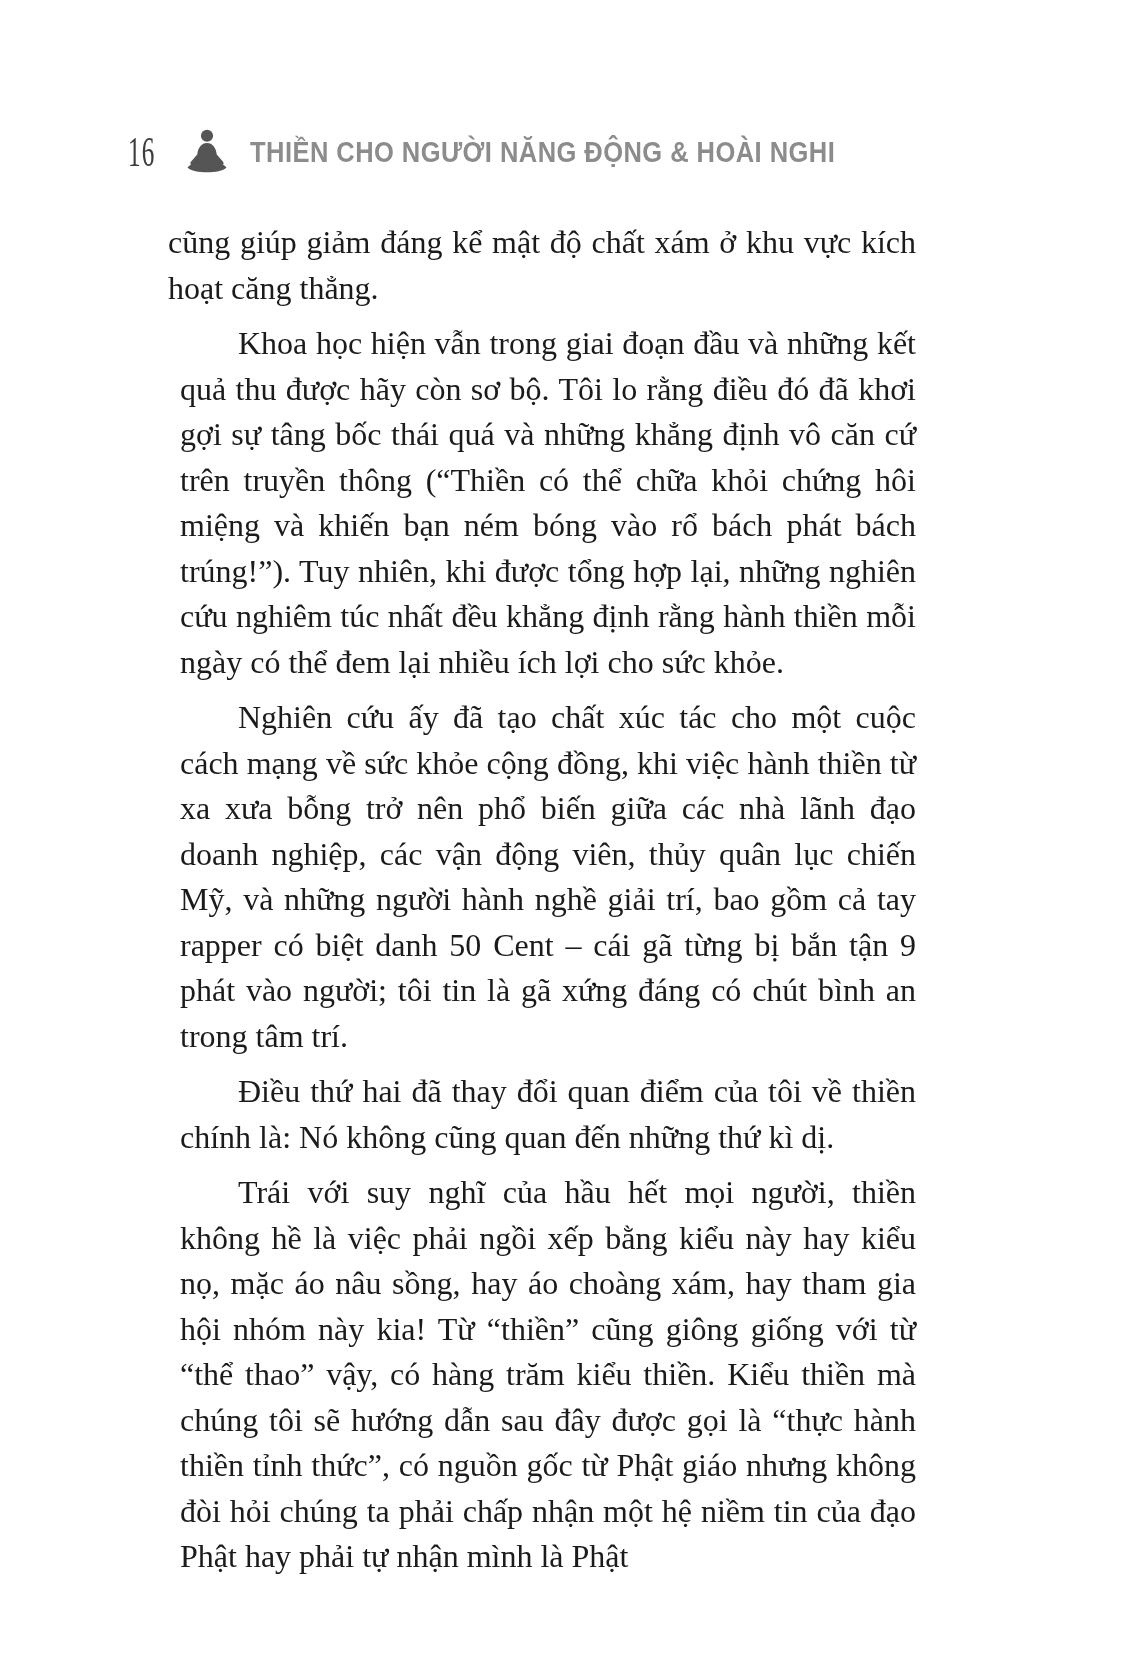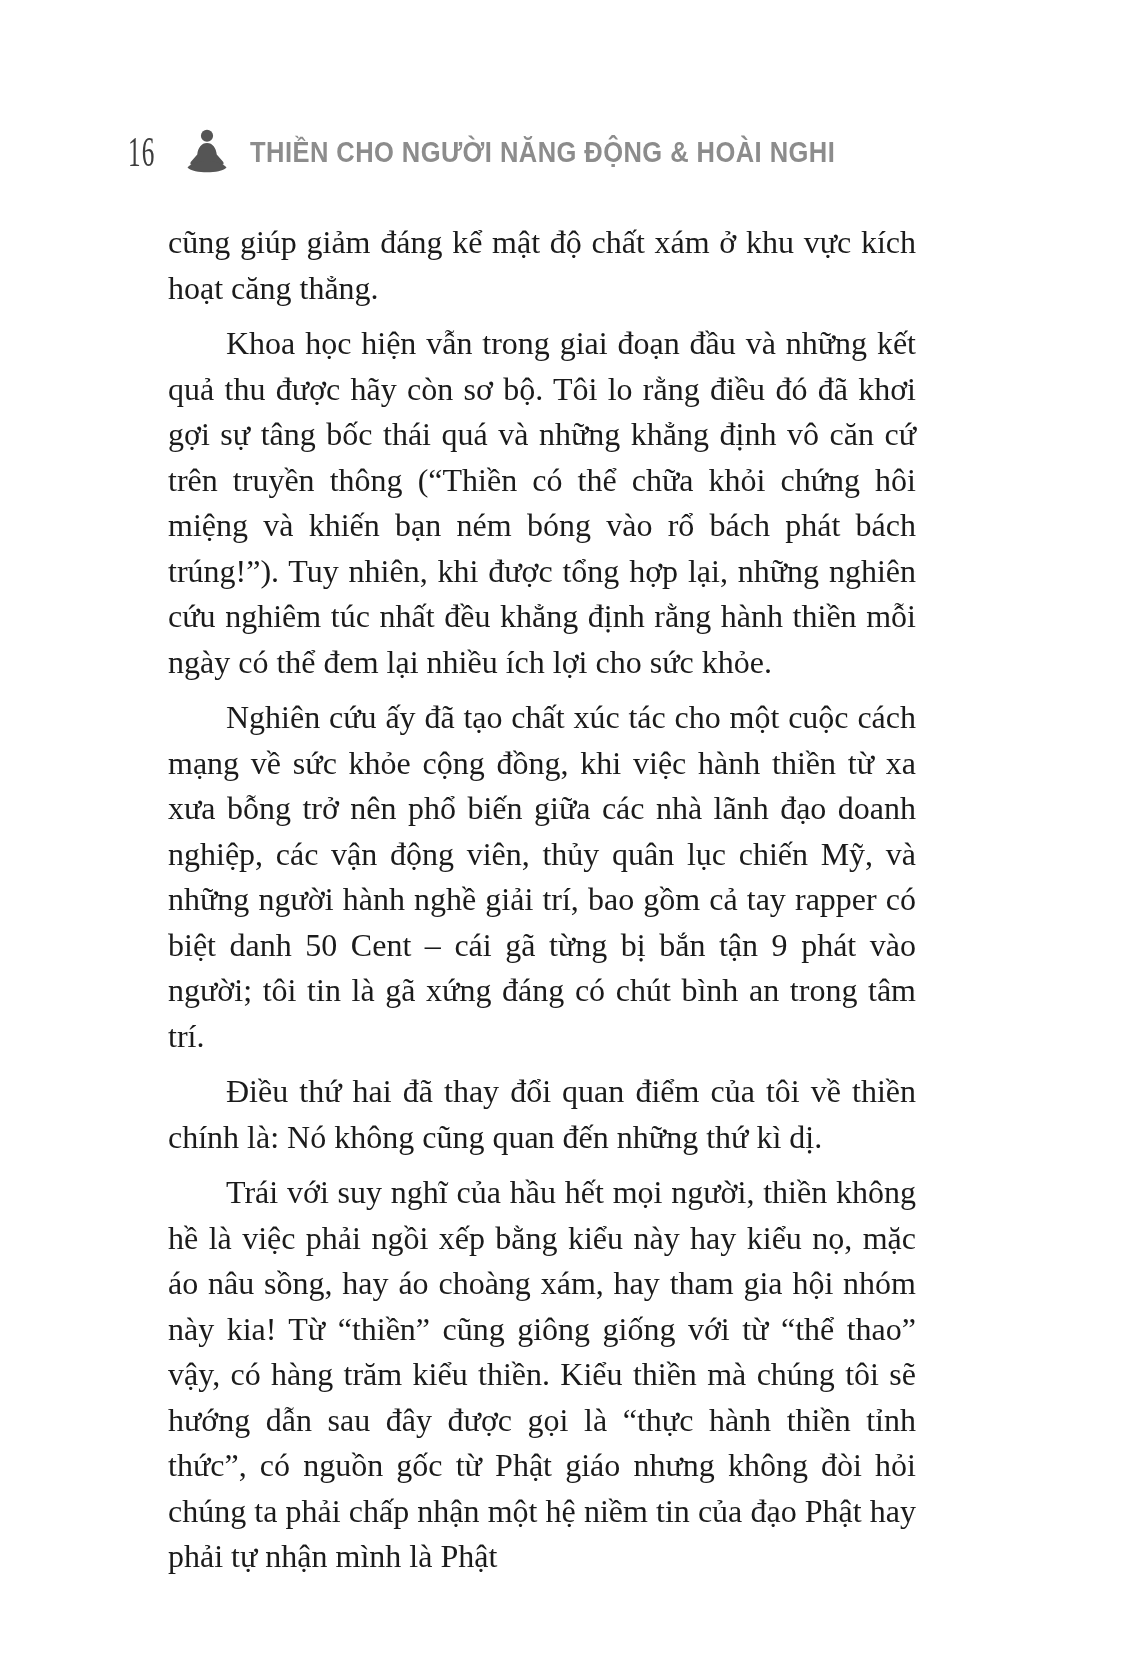--- a/index.html
+++ b/index.html
@@ -62,20 +62,21 @@
     font-size: 32px;
     line-height: 45.5px;
     color: #1b1b1b;
     text-align: justify;
   }
   .body-text p {
     margin: 0 0 10px 0;
   }
   .body-text p.indent {
     text-indent: 58px;
+    margin-left: 12px;
   }
 </style>
 </head>
 <body>
 
 <div class="page">
 
   <header class="page-header">
     <span class="page-number">16</span>
     <span class="header-icon">

